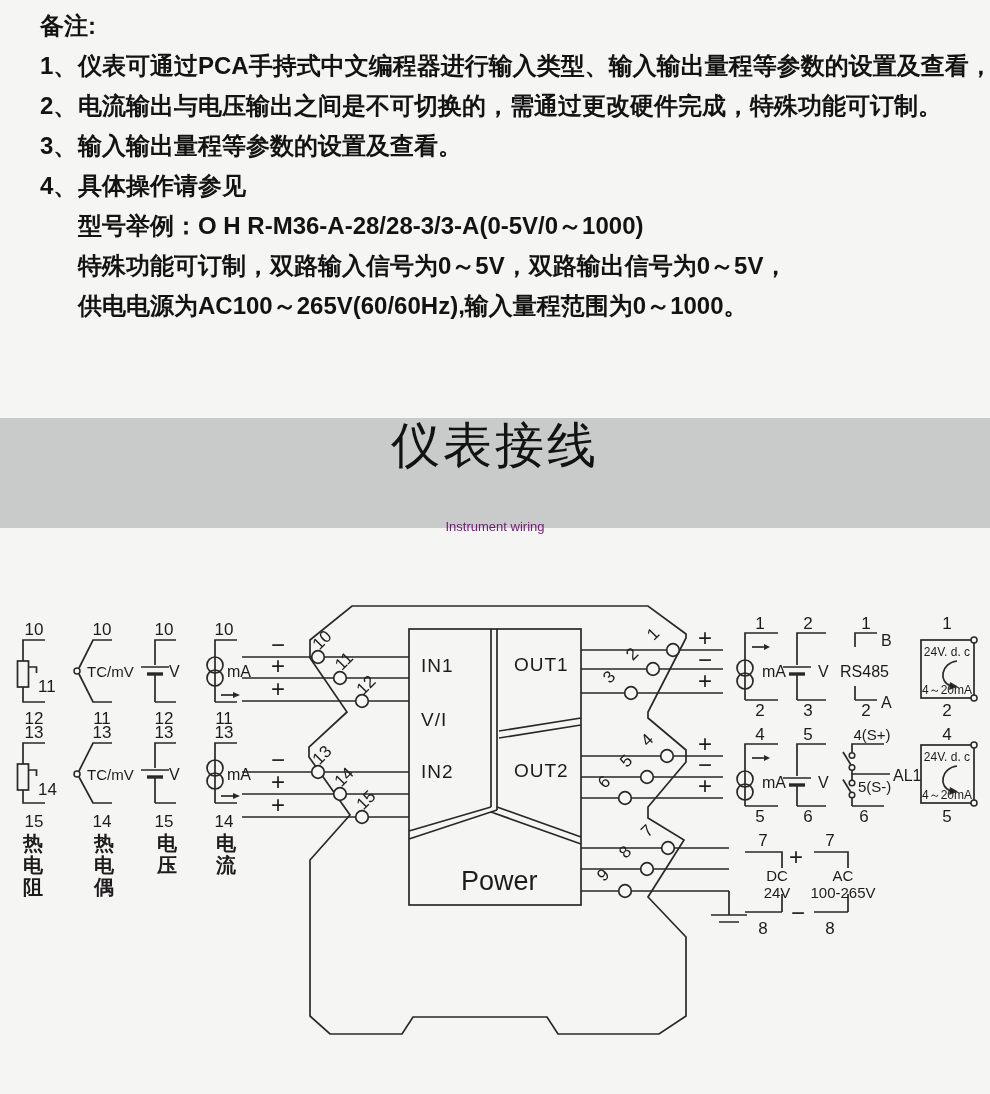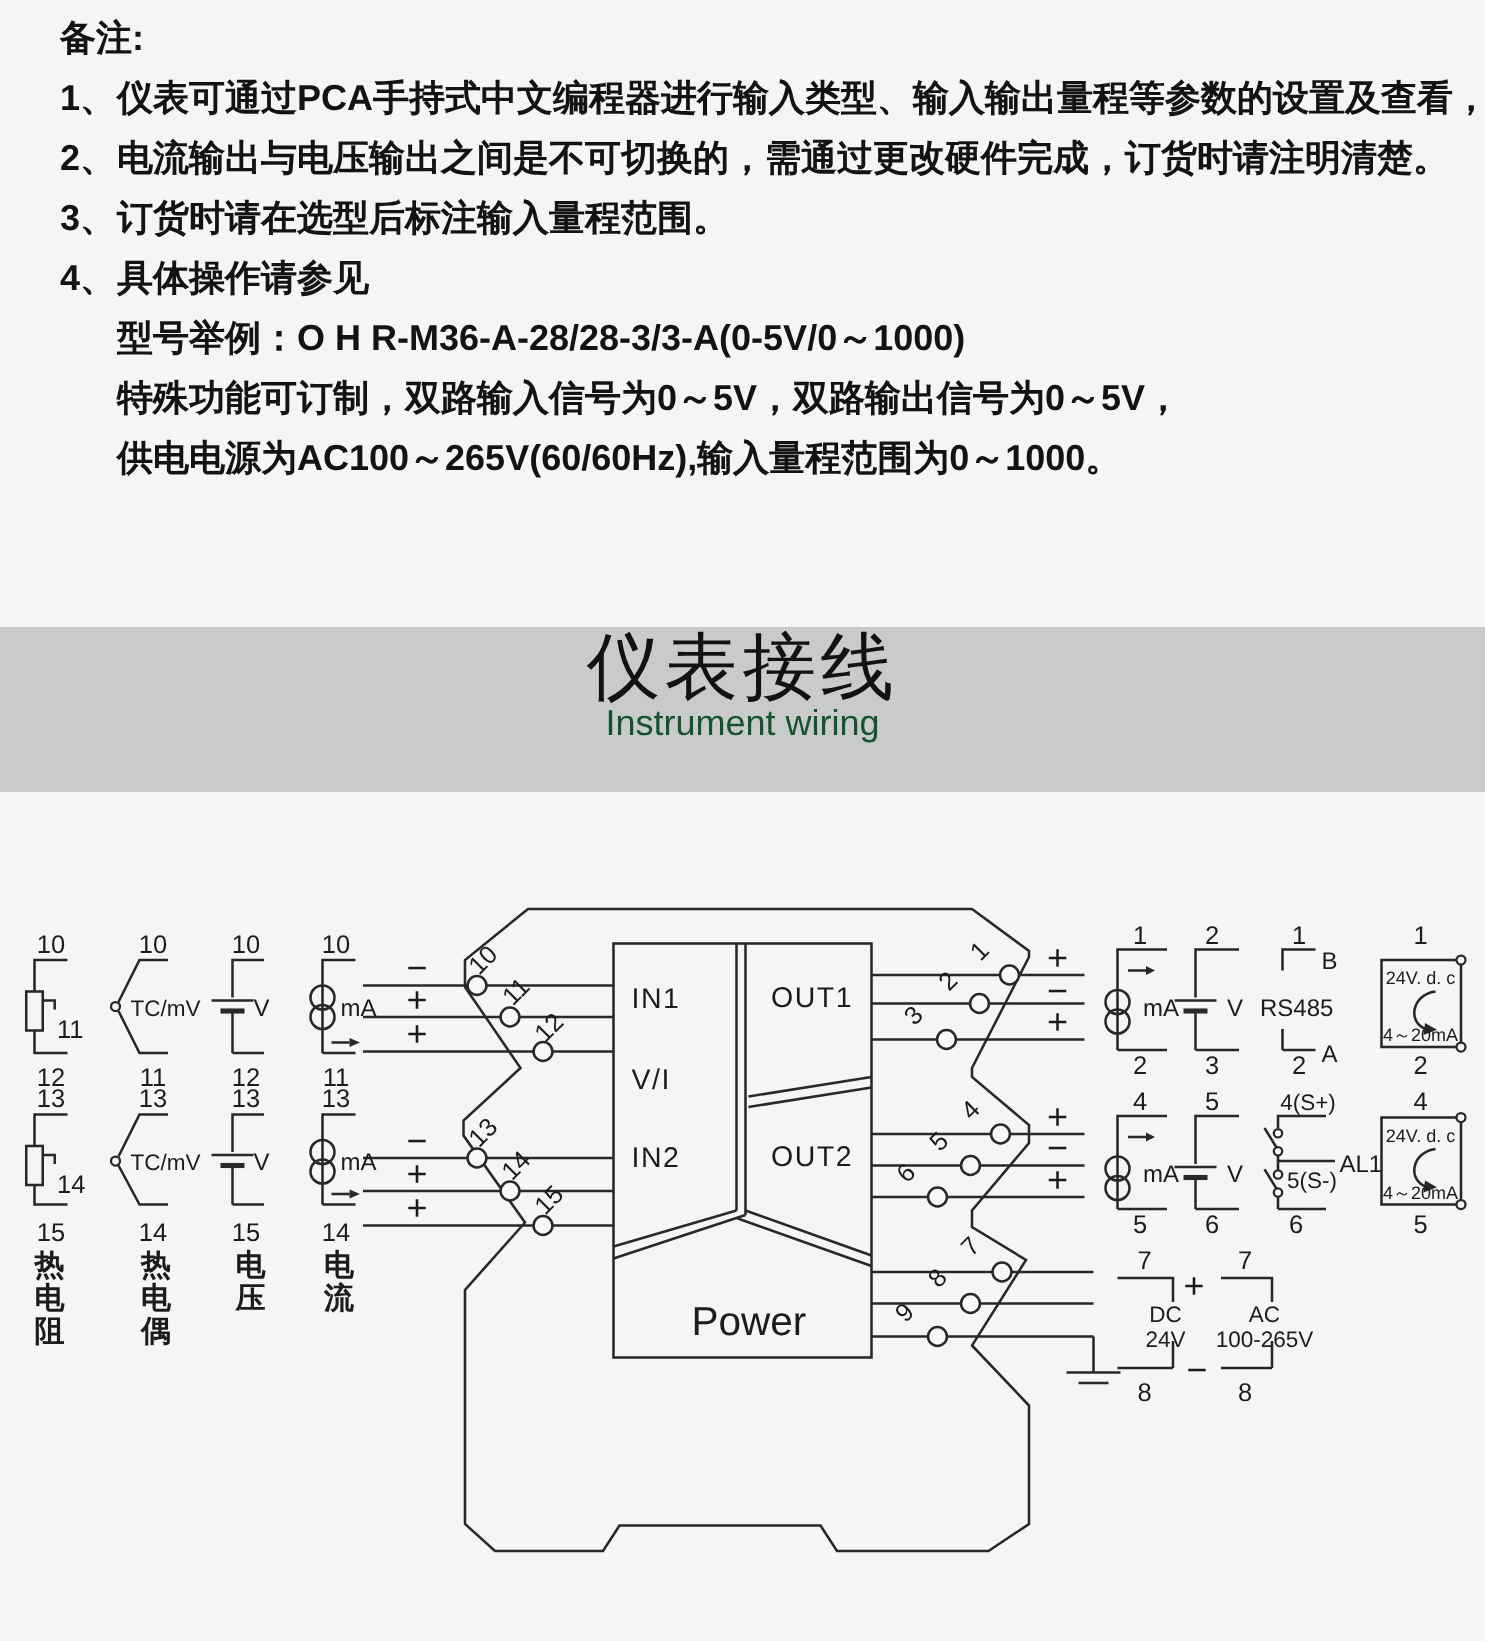--- a/index.html
+++ b/index.html
@@ -9,21 +9,21 @@
     font-family:"Liberation Sans","DejaVu Sans",sans-serif;
   }
   
   .notes{padding:6px 0 0 40px;font-size:24px;font-weight:700;line-height:40px;height:360px;box-sizing:border-box;}
   .note-row{white-space:nowrap;}
   .n-num{display:inline-block;min-width:38px;}
   .cont{padding-left:38px;}
   
   .banner{margin-top:58px;height:110px;background:#c9caca;text-align:center;}
   .banner-title{font-size:49px;font-weight:400;letter-spacing:3px;line-height:54px;color:#121212;}
-  .banner-sub{font-size:24px;font-weight:400;line-height:22px;color:#14532d;}
+  .banner-sub{font-size:13px;font-weight:400;line-height:22px;color:#701a75;margin-top:44px;}
   
   svg{display:block;margin-top:6px;}
   .ln{fill:none;stroke:#2a2728;stroke-width:1.7;stroke-linejoin:miter;}
   .thk{fill:none;stroke:#2a2728;stroke-width:3.4;}
   .dot{fill:#f7f7f6;stroke:#2a2728;stroke-width:1.7;}
   .odot{fill:#f7f7f6;stroke:#2a2728;stroke-width:1.5;}
   .ah{fill:#2a2728;stroke:none;}
   text{fill:#1d1b1c;font-family:"Liberation Sans","DejaVu Sans",sans-serif;}
   .t17{font-size:17px;}
   .t15{font-size:15px;}
@@ -35,22 +35,22 @@
   .sgn{font-size:24px;}
   .mid{text-anchor:middle;}
   .cm{dominant-baseline:middle;}
 </style>
 </head>
 <body>
 
 <div class="notes">
   <div class="note-row">备注:</div>
   <div class="note-row"><span class="n-num">1、</span><span>仪表可通过PCA手持式中文编程器进行输入类型、输入输出量程等参数的设置及查看，</span></div>
-  <div class="note-row"><span class="n-num">2、</span><span>电流输出与电压输出之间是不可切换的，需通过更改硬件完成，订货时请注明清楚。</span></div>
-  <div class="note-row"><span class="n-num">3、</span><span>订货时请在选型后标注输入量程范围。</span></div>
+  <div class="note-row"><span class="n-num">2、</span><span>电流输出与电压输出之间是不可切换的，需通过更改硬件完成，特殊功能可订制。</span></div>
+  <div class="note-row"><span class="n-num">3、</span><span>输入输出量程等参数的设置及查看。</span></div>
   <div class="note-row"><span class="n-num">4、</span><span>具体操作请参见</span></div>
   <div class="note-row cont">型号举例：O H R-M36-A-28/28-3/3-A(0-5V/0～1000)</div>
   <div class="note-row cont">特殊功能可订制，双路输入信号为0～5V，双路输出信号为0～5V，</div>
   <div class="note-row cont">供电电源为AC100～265V(60/60Hz),输入量程范围为0～1000。</div>
 </div>
 
 <div class="banner">
   <div class="banner-title">仪表接线</div>
   <div class="banner-sub">Instrument wiring</div>
 </div>

